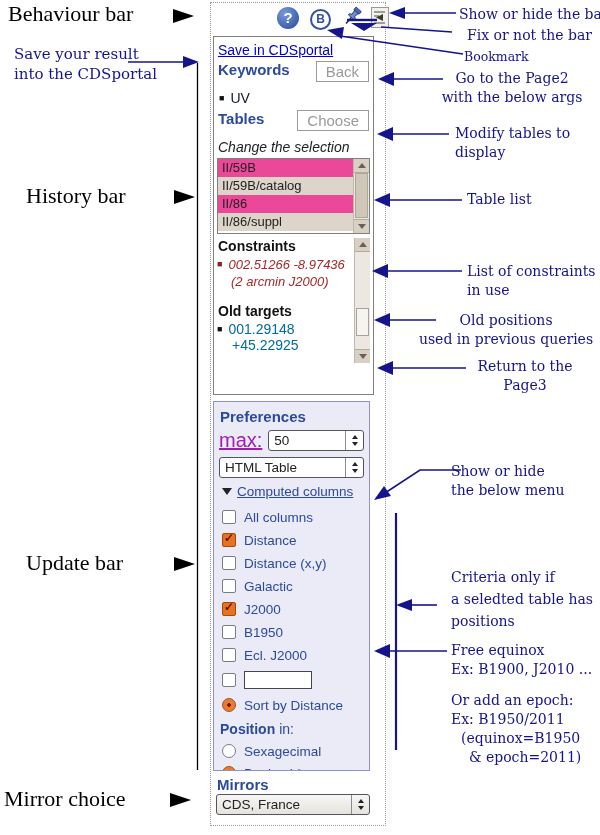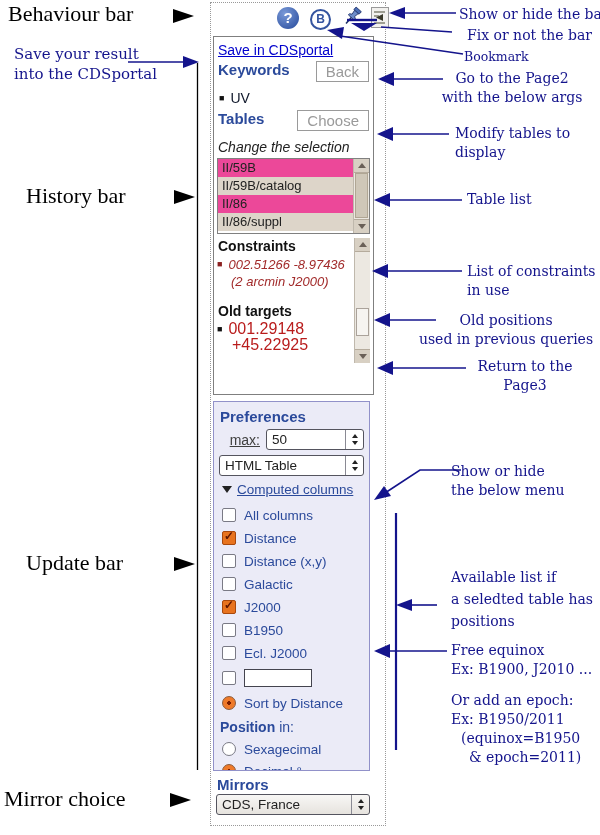--- a/index.html
+++ b/index.html
@@ -42,34 +42,34 @@
   .sbtn.bot{position:absolute;bottom:0;left:0;right:0;border-top:1px solid #b5ab9c;border-bottom:none;}
   .sbtn::after{content:"";position:absolute;left:3.5px;top:4px;width:0;height:0;
      border-left:4px solid transparent;border-right:4px solid transparent;border-bottom:5px solid #6a6largely057;}
   .sbtn::after{border-bottom:5px solid #6a6057;}
   .sbtn.bot::after{border-bottom:none;border-top:5px solid #6a6057;}
   .sthumb{position:absolute;left:1px;right:1px;background:#cfc7b8;border:1px solid #b0a694;}
   .sthumb.light{background:#f6f4f0;border:1px solid #aaa29a;}
   .conarea{margin:4px 3px 0;height:125px;position:relative;padding-right:16px;}
   .con-h{font-weight:bold;font-size:14px;color:#111;margin:1px 0 2px 1px;}
   .redline{color:#a22b2b;font-style:italic;font-size:13px;line-height:17px;white-space:nowrap;overflow:hidden;}
-  .oldline{font-size:16px;color:#b91c1c;line-height:16px;}
+  .oldline{font-size:14px;color:#0369a1;line-height:16px;}
   
   .prefbox{left:2px;top:398px;width:157px;height:370px;border:1px solid #9191c9;background:#ebebf7;
      box-sizing:border-box;padding:4px 5px;overflow:hidden;}
   .pref-title{color:#2b4a9b;font-weight:bold;font-size:15px;margin:2px 0 0 1px;}
   .selbox{display:flex;align-items:center;justify-content:space-between;border:1px solid #54545e;border-radius:3px;
      background:#fff;height:21px;font-size:13.5px;color:#222;padding-left:5px;box-sizing:border-box;}
   .selbox .spin{width:17px;align-self:stretch;border-left:1px solid #8a8a94;display:flex;flex-direction:column;
      align-items:center;justify-content:center;gap:3px;}
   .spin i{width:0;height:0;border-left:3.5px solid transparent;border-right:3.5px solid transparent;}
   .spin i.up{border-bottom:4.5px solid #222;}
   .spin i.dn{border-top:4.5px solid #222;}
   .maxrow{display:flex;align-items:center;justify-content:flex-end;gap:6px;margin-top:4px;}
-  .maxlbl{color:#404040;font-size:14px;text-decoration:underline;}
+  .maxlbl{color:#a21caf;font-size:20px;text-decoration:underline;}
   .cbrow{display:flex;align-items:center;gap:8px;margin:7px 0 0 3px;color:#2b4a9b;font-size:13.5px;height:16px;}
   .cb{width:12px;height:12px;border:1px solid #7a7a85;border-radius:2px;background:#fff;flex:none;position:relative;}
   .cb.on{background:#e8731e;border-color:#a8480c;}
   .cb.on::after{content:"✓";position:absolute;left:1px;top:-3px;font-size:12px;font-weight:bold;color:#5c1400;}
   .radio{width:12px;height:12px;border:1px solid #7a7a85;border-radius:50%;background:#fff;flex:none;}
   .radio.on{background:radial-gradient(circle,#7a1d00 0 24%,#ef7a2a 25% 80%,#fbc79b 81%);border-color:#8a5a3a;}
   .cc-tri{width:0;height:0;border-left:5px solid transparent;border-right:5px solid transparent;border-top:7px solid #222;flex:none;}
   .cc-link{color:#2b4a9b;text-decoration:underline;}
   .eq-input{width:62px;height:16px;border:1px solid #44444e;background:#fff;font-size:12px;padding:0 2px;}
   .pos-lbl{margin:8px 0 0 1px;font-size:14px;color:#2b4a9b;}
@@ -121,21 +121,21 @@
 </div>
 <div class="abs note" style="left:477px;top:357px;width:96px;text-align:center;">
   <div>Return to the</div>
   <div>Page3</div>
 </div>
 <div class="abs note" style="left:451px;top:462px;">
   <div>Show or hide</div>
   <div>the below menu</div>
 </div>
 <div class="abs note" style="left:451px;top:566px;line-height:22px;">
-  <div>Available list if</div>
+  <div>Criteria only if</div>
   <div>a seledted table has</div>
   <div>positions</div>
 </div>
 <div class="abs note" style="left:451px;top:641px;">
   <div>Free equinox</div>
   <div>Ex: B1900, J2010 ...</div>
 </div>
 <div class="abs note" style="left:451px;top:691px;">
   <div>Or add an epoch:</div>
   <div>Ex: B1950/2011</div>

